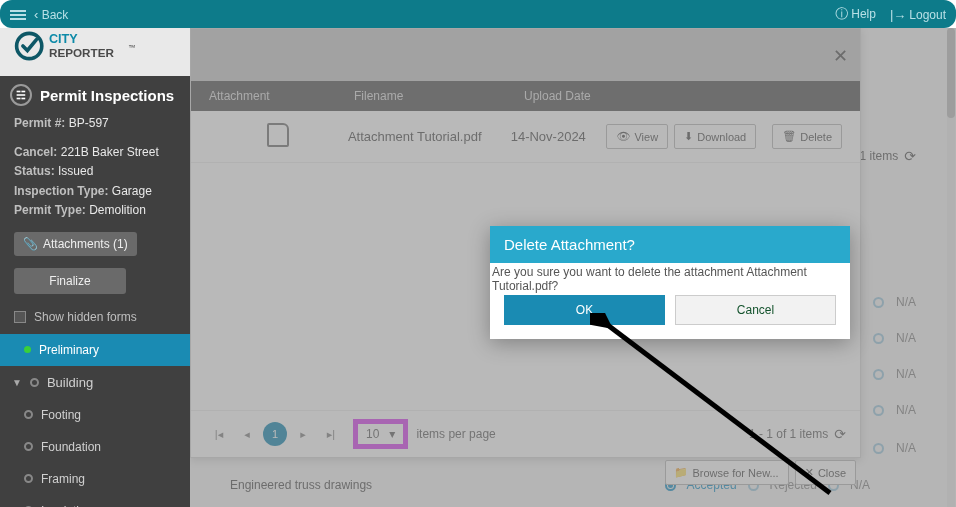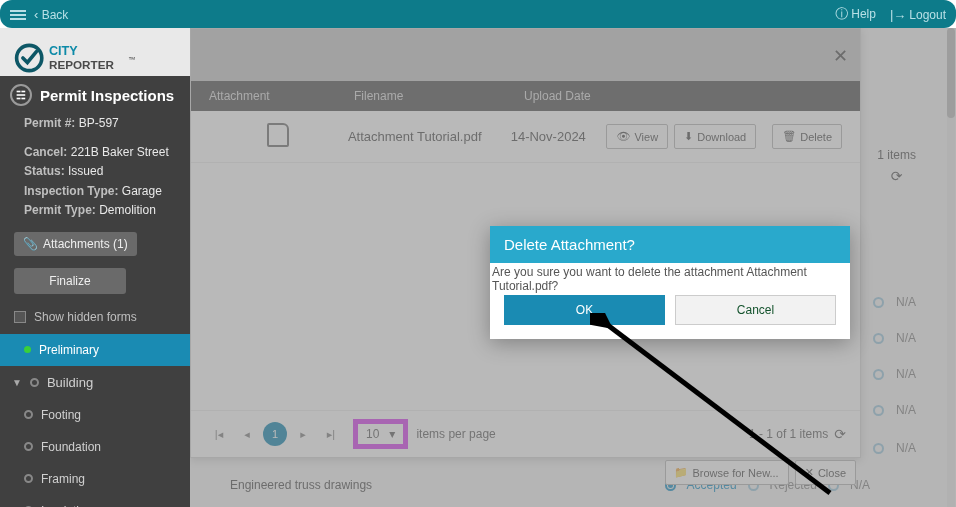--- a/index.html
+++ b/index.html
@@ -12,25 +12,25 @@
 .topbar a { color: #b8e0e6; text-decoration: none; cursor: pointer; }
 .hamburger { display: inline-block; width: 16px; height: 12px; }
 .hamburger span { display: block; height: 2px; background: #b8e0e6; margin: 2px 0; }
 .back-caret { font-size: 13px; }
 .help-icon, .logout-icon { font-size: 13px; margin-right: 3px; }
 
 .main { display: flex; height: 479px; position: relative; }
 
 
 .sidebar { width: 190px; background: #404040; color: #d0d0d0; flex-shrink: 0; font-size: 12px; overflow: hidden; }
-.logo-box { background: #e9e9e9; height: 48px; display: flex; align-items: flex-end; padding-left: 10px; }
+.logo-box { background: #e9e9e9; height: 48px; display: flex; align-items: flex-start; padding-left: 10px; }
 .logo-box svg { height: 36px; }
 .section-title { display: flex; align-items: center; gap: 8px; padding: 8px 10px; color: #fff; font-size: 15px; font-weight: bold; }
 .section-title .badge-icon { width: 22px; height: 22px; border: 2px solid #9a9a9a; border-radius: 50%; display: inline-flex; align-items: center; justify-content: center; font-size: 11px; }
-.meta { padding: 0 14px 6px 24px; line-height: 1.6; color: #bfbfbf; }
+.meta { padding: 0 14px 6px 14px; line-height: 1.6; color: #bfbfbf; }
 .meta b { color: #bfbfbf; font-weight: bold; }
 .meta .white { color: #e9e9e9; }
 .attach-btn { margin: 6px 14px; display: inline-flex; align-items: center; gap: 5px; background: #6a6a6a; color: #eee; padding: 5px 9px; border-radius: 3px; font-size: 12px; cursor: pointer; border: none; }
 .finalize-btn { margin: 6px 14px; display: block; width: 112px; text-align: center; background: #6a6a6a; color: #eee; padding: 6px 0; border-radius: 3px; font-size: 12px; cursor: pointer; border: none; }
 .showhidden { display: flex; align-items: center; gap: 8px; padding: 10px 14px; color: #bfbfbf; }
 .showhidden .chk { width: 12px; height: 12px; border: 1px solid #888; background: #555; }
 .navitem { padding: 9px 14px 9px 24px; display: flex; align-items: center; gap: 8px; cursor: pointer; color: #d0d0d0; }
 .navitem.active { background: #1a8bb3; color: #fff; }
 .navitem .dot { width: 7px; height: 7px; border-radius: 50%; background: #3ad03a; }
 .navitem.lvl0 { padding-left: 12px; font-size: 13px; }
@@ -80,21 +80,21 @@
 .confirm .cbody { padding: 2px; font-size: 12px; color: #555; }
 .confirm .cbtns { padding: 0 14px 14px 14px; display: flex; gap: 10px; }
 .confirm .cbtns button { flex: 1; padding: 7px 0; font-size: 12px; border: 1px solid #ccc; cursor: pointer; }
 .confirm .cbtns .ok { background: #1a8bb3; color: #fff; border-color: #1a8bb3; }
 .confirm .cbtns .cancel { background: #f2f2f2; color: #14532d; }
 
 
 .arrow { position: absolute; left: 400px; top: 285px; z-index: 70; pointer-events: none; }
 
 
-.right-meta { position: absolute; right: 40px; top: 120px; font-size: 12px; color: #595959; display:flex; align-items:center; gap:6px;flex-direction:column; }
+.right-meta { position: absolute; right: 40px; top: 120px; font-size: 12px; color: #595959; display:flex; align-items:center; gap:6px; }
 </style>
 </head>
 <body>
 
 <div class="topbar">
   <div class="left">
     <span class="hamburger">
         <span></span>
         <span></span>
         <span></span>

